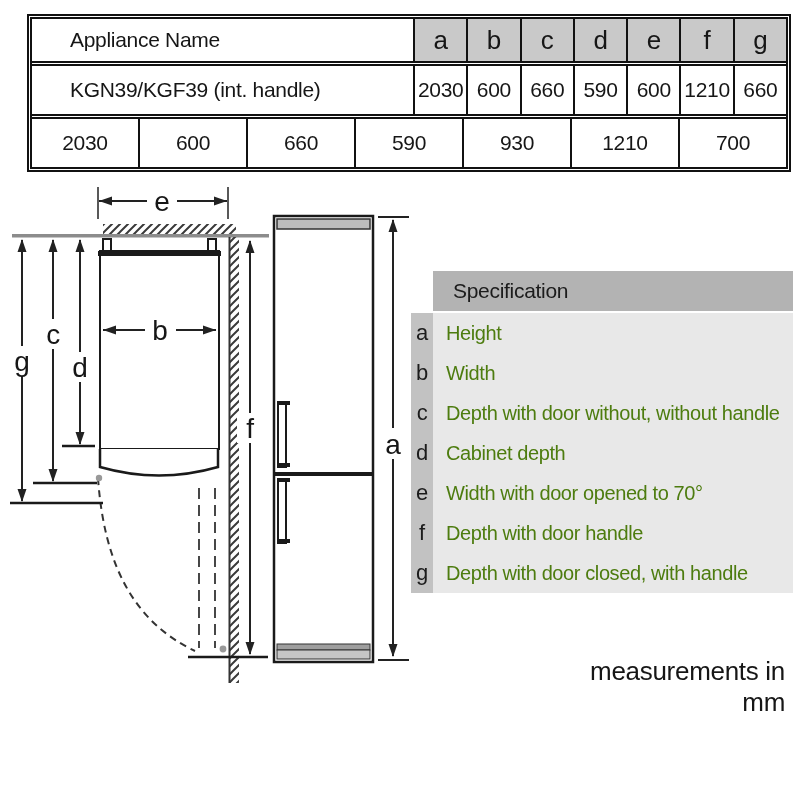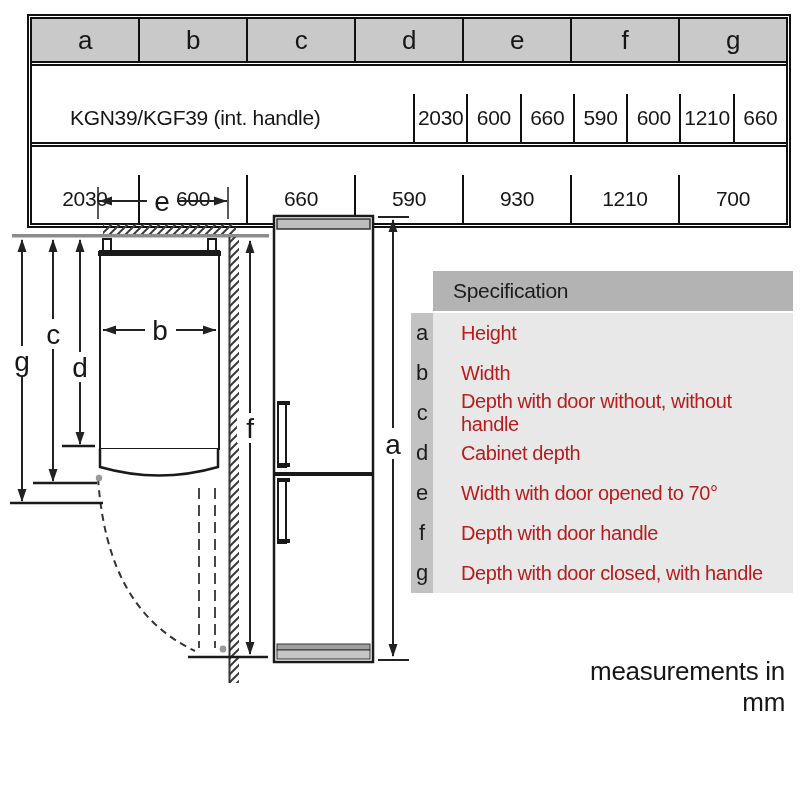--- a/index.html
+++ b/index.html
@@ -8,21 +8,21 @@
     font-family:"Liberation Sans", sans-serif;color:#111;overflow:hidden;
     letter-spacing:-0.3px;
   }
   
   #dim-table{
     position:absolute;left:27px;top:14px;width:764px;
     border:5px double #111;box-sizing:border-box;background:#fff;
   }
   .t-row{display:flex;align-items:stretch;}
   .t-row.t-head{height:42px;}
-  .t-row.t-data{height:48px;margin-top:28px;}
+  .t-row.t-data{height:48px;}
   .t-row:not(:last-child){border-bottom:5px double #111;}
   .t-cell{
     display:flex;align-items:center;box-sizing:border-box;
     font-size:21px;color:#161616;
   }
   .t-cell + .t-cell{border-left:2px solid #111;}
   .name-cell{width:381px;flex:0 0 381px;padding-left:38px;}
   .val-cell{flex:1 1 0;justify-content:center;}
   .head-letter{background:#c9c9c9;font-size:26px;}
   
@@ -33,39 +33,40 @@
     font-size:21px;color:#1c1c1c;margin-bottom:2px;
   }
   .spec-row{display:flex;height:40px;}
   .spec-key{
     width:22px;flex:0 0 22px;background:#c2c2c2;
     display:flex;align-items:center;justify-content:center;
     font-size:22px;color:#1c1c1c;
   }
   .spec-label{
     flex:1;background:#e8e8e8;display:flex;align-items:center;
-    padding-left:28px;font-size:20px;color:#b91c1c;letter-spacing:-0.4px;
+    padding-left:13px;font-size:20px;color:#4d7c0f;letter-spacing:-0.4px;
   }
   
   #note{
     position:absolute;left:545px;top:656px;width:240px;text-align:right;
     font-size:26px;color:#161616;
   }
   
   #drawing{position:absolute;left:0;top:180px;}
   text.dim{
     font-family:"Liberation Sans", sans-serif;font-size:28px;fill:#161616;
   }
 </style>
 </head>
 <body>
 <div id="stage">
 
   <div id="dim-table">
       <div class="t-row t-head">
+        <div class="t-cell name-cell">Appliance Name</div>
         <div class="t-cell val-cell head-letter">a</div>
         <div class="t-cell val-cell head-letter">b</div>
         <div class="t-cell val-cell head-letter">c</div>
         <div class="t-cell val-cell head-letter">d</div>
         <div class="t-cell val-cell head-letter">e</div>
         <div class="t-cell val-cell head-letter">f</div>
         <div class="t-cell val-cell head-letter">g</div>
       </div>
       <div class="t-row t-data">
         <div class="t-cell name-cell">KGN39/KGF39 (int. handle)</div>

